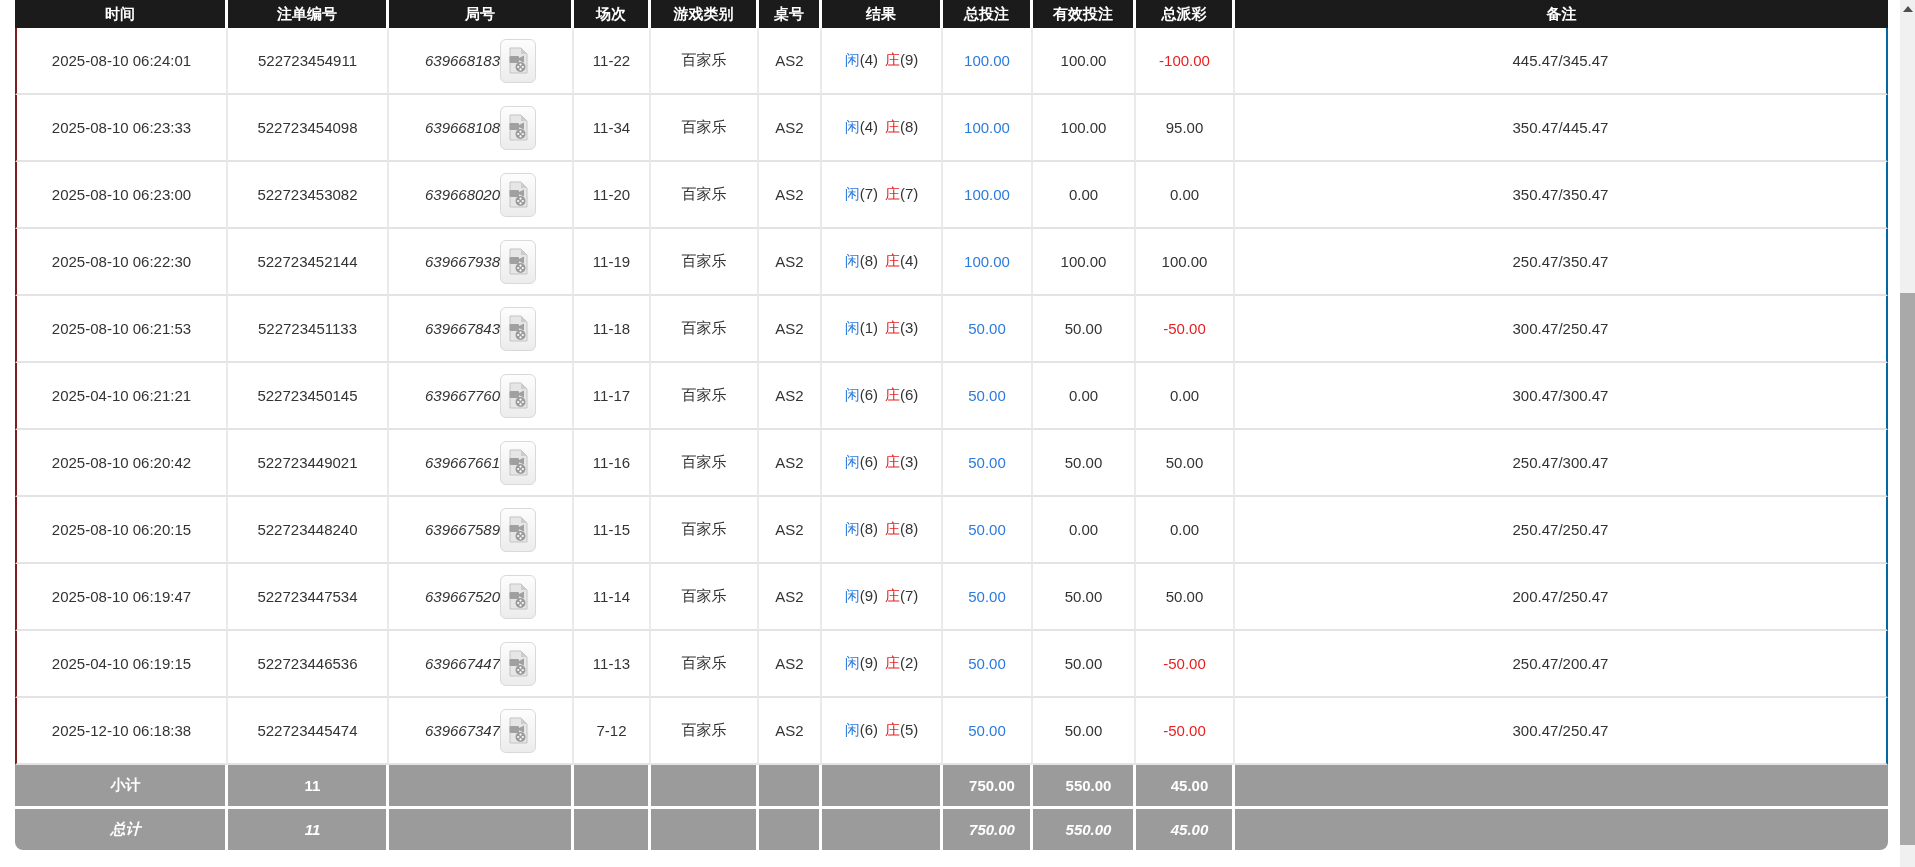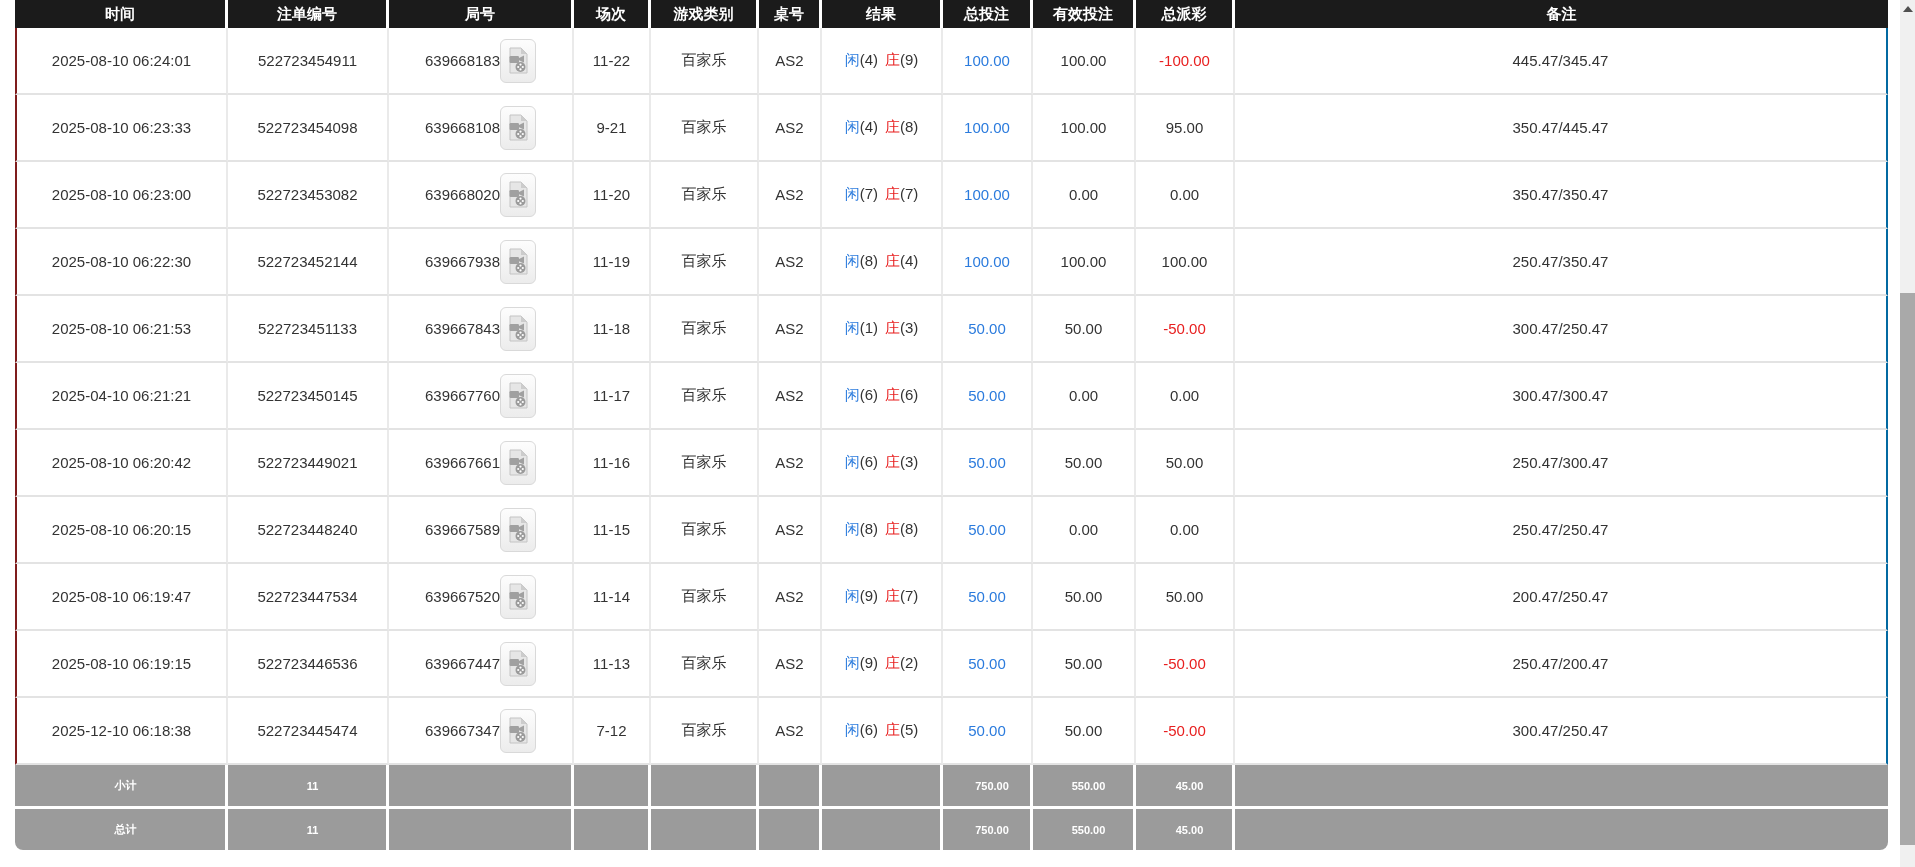--- a/index.html
+++ b/index.html
@@ -27,33 +27,33 @@
     height:65px;padding:0 4px;border-bottom:2px solid var(--border);border-right:2px solid #eaeaea;
     overflow:hidden;white-space:nowrap;
   }
   tbody.data tr td:first-child{border-left:2px solid #7f1d1d;}
   tbody.data tr td:last-child{border-right:2px solid #0369a1;}
   .c-totalbet{color:var(--blue);}
   .c-payout.neg{color:var(--red);}
   .res-player{color:var(--blue);}
   .res-banker{color:var(--red);margin-left:7px;}
   .res-score{color:var(--text);}
-  .round-wrap{display:inline-flex;align-items:center;justify-content:center;}
+  .round-wrap{display:inline-flex;align-items:center;justify-content:center;font-style:italic;}
   .video-btn{
     display:inline-flex;align-items:center;justify-content:center;
     width:36px;height:44px;border:1px solid #d9d9d9;border-radius:6px;
     background:linear-gradient(#fdfdfd,#ececec);padding:0;cursor:pointer;
   }
   
   tbody.summary td{
-    background:var(--summary-bg);color:#fff;font-weight:bold;font-size:11px;
+    background:var(--summary-bg);color:#fff;font-weight:bold;font-size:15px;
     height:41px;border-right:3px solid #fff;border-bottom:3px solid #fff;padding-left:15px;
   }
   tbody.summary td:last-child{border-right:none;}
-  tbody.summary tr.last td{border-bottom:none;}
+  tbody.summary tr.last td{border-bottom:none;font-style:italic;}
   tbody.summary tr.last td:first-child{border-bottom-left-radius:8px;}
   tbody.summary tr.last td:last-child{border-bottom-right-radius:8px;}
   
   .scrollbar{position:absolute;top:0;right:0;width:15px;height:867px;background:#f0f0f0;}
   .sb-up{width:15px;height:18px;display:flex;align-items:center;justify-content:center;cursor:pointer;}
   .sb-up .tri{width:0;height:0;border-left:5px solid transparent;border-right:5px solid transparent;border-bottom:6px solid #4f4f4f;}
   .sb-thumb{position:absolute;left:0;top:293px;width:15px;height:552px;background:#a9a9a9;cursor:pointer;}
 </style>
 </head>
 <body>
@@ -135,21 +135,21 @@
             <path d="M12 11 l5 -2.4 v7 l-5 -2.4 z" fill="#a0a0a0"></path>
             <circle cx="13.5" cy="20" r="5" fill="#9a9a9a"></circle>
             <circle cx="13.5" cy="17.6" r="1.1" fill="#ffffff"></circle>
             <circle cx="11.2" cy="20" r="1.1" fill="#ffffff"></circle>
             <circle cx="15.8" cy="20" r="1.1" fill="#ffffff"></circle>
             <circle cx="13.5" cy="22.4" r="1.1" fill="#ffffff"></circle>
           </svg>
         </button>
       </span>
     </td>
-    <td>9-21</td>
+    <td>11-34</td>
     <td>百家乐</td>
     <td>AS2</td>
     <td>
       <span class="res-player">闲</span><span class="res-score">(4)</span><span class="res-banker">庄</span><span class="res-score">(8)</span>
     </td>
     <td class="c-totalbet">100.00</td>
     <td>100.00</td>
     <td class="c-payout">95.00</td>
     <td>350.47/445.47</td>
   </tr>
@@ -371,21 +371,21 @@
     <td>AS2</td>
     <td>
       <span class="res-player">闲</span><span class="res-score">(9)</span><span class="res-banker">庄</span><span class="res-score">(7)</span>
     </td>
     <td class="c-totalbet">50.00</td>
     <td>50.00</td>
     <td class="c-payout">50.00</td>
     <td>200.47/250.47</td>
   </tr>
         <tr>
-    <td>2025-08-10 06:19:15</td>
+    <td>2025-04-10 06:19:15</td>
     <td>522723446536</td>
     <td>
       <span class="round-wrap">
         <span>639667447</span>
         <button class="video-btn">
           <svg width="22" height="27" viewBox="0 0 22 27">
             <path d="M3 1 h11 l6 6 v19 h-17 z" fill="#e6e6e6" stroke="#c4c4c4" stroke-width="1"></path>
             <path d="M14 1 l6 6 h-6 z" fill="#cccccc"></path>
             <rect x="2.5" y="9" width="9.5" height="7" rx="1.2" fill="#a0a0a0"></rect>
             <path d="M12 11 l5 -2.4 v7 l-5 -2.4 z" fill="#a0a0a0"></path>

